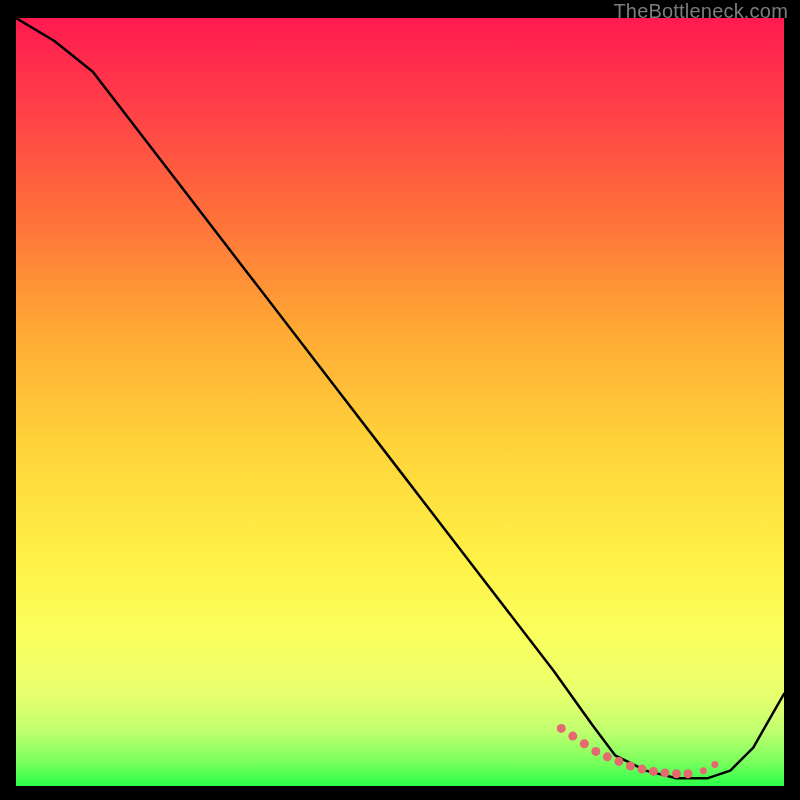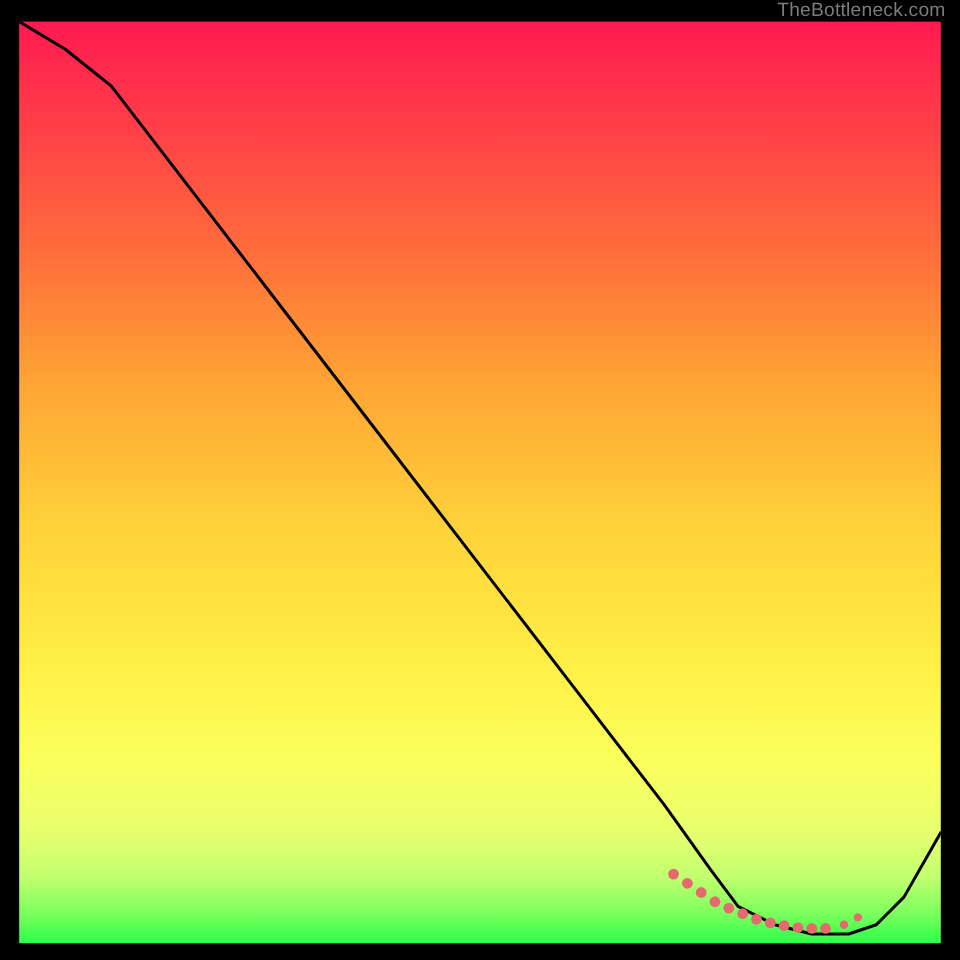--- a/index.html
+++ b/index.html
@@ -48,21 +48,21 @@
     left: 0;
     top: 0;
     width: 100%;
     height: 100%;
   }
   .watermark {
     position: absolute;
     top: 0;
     right: 12px;
     font-family: Arial, Helvetica, sans-serif;
-    font-size: 16px;
+    font-size: 20px;
     color: #7c7c7c;
     letter-spacing: 0.2px;
     user-select: none;
   }
 </style>
 </head>
 <body>
 
 <div class="stage">
   <div class="watermark">TheBottleneck.com</div>

